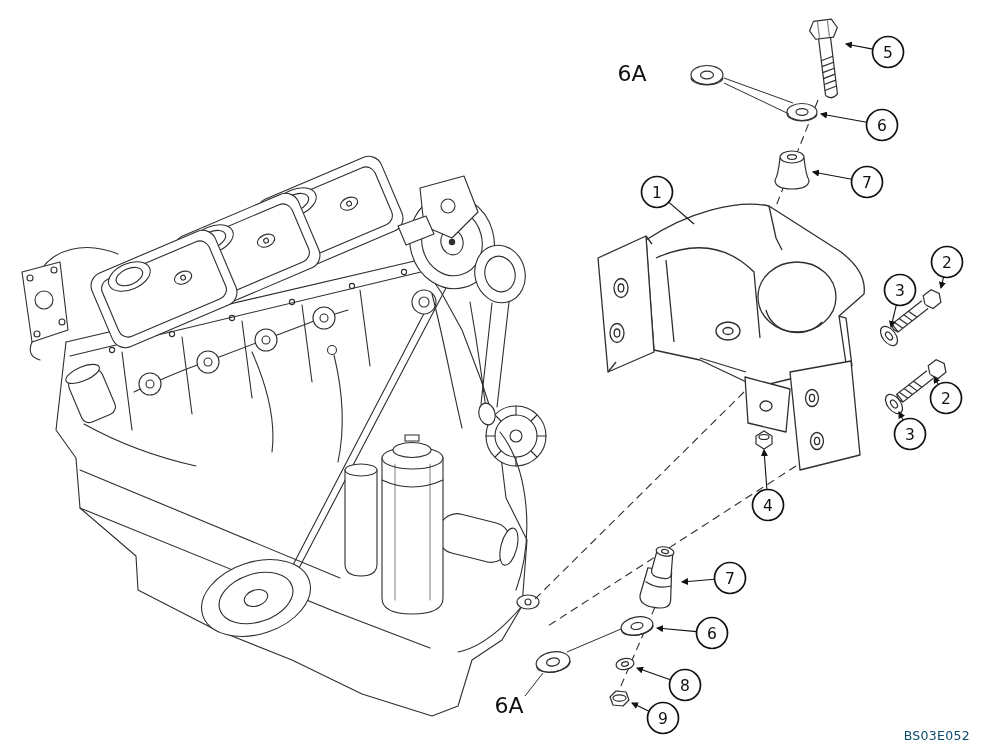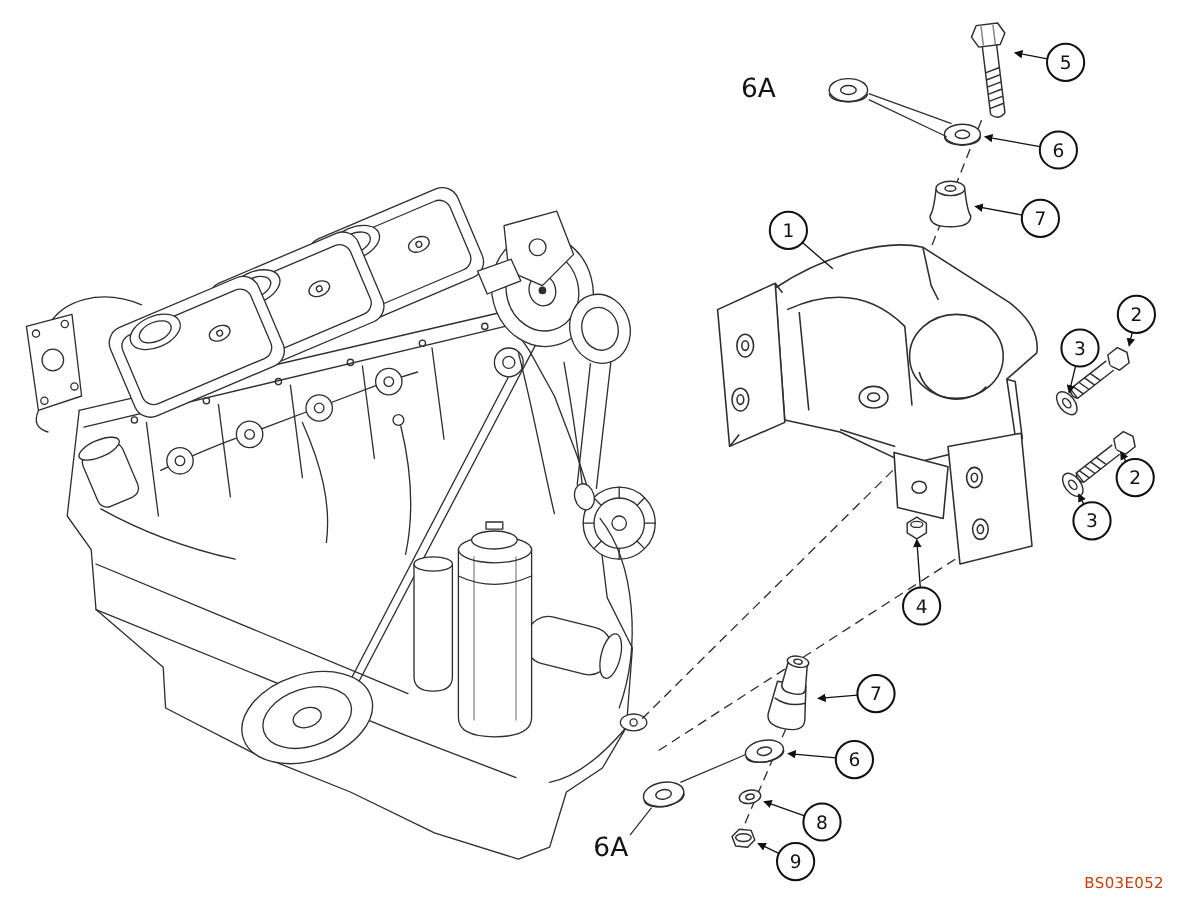--- a/index.html
+++ b/index.html
@@ -13,21 +13,21 @@
     font-family:"DejaVu Sans","Liberation Sans",sans-serif;
     font-size:15.5px;fill:#111111;text-anchor:middle;
   }
   .callout-plain{
     font-family:"DejaVu Sans","Liberation Sans",sans-serif;
     font-size:22px;fill:#111111;text-anchor:middle;
   }
   .leader{stroke:#111111;stroke-width:1.1;fill:none;}
   .refcode{
     position:absolute;right:30px;bottom:5px;
-    font-size:12.5px;color:#c2410c;letter-spacing:0.3px;
+    font-size:12.5px;color:#0c4a6e;letter-spacing:0.3px;
   }
 </style>
 </head>
 <body>
 
 <div class="page">
   <svg width="1000" height="748" viewBox="0 0 1000 748">
     <defs>
       <marker id="arrowhead" viewBox="0 0 10 10" refX="8.5" refY="5" markerWidth="6.5" markerHeight="6.5" orient="auto-start-reverse">
         <path d="M0,0 L10,5 L0,10 Z" fill="#111"></path>

